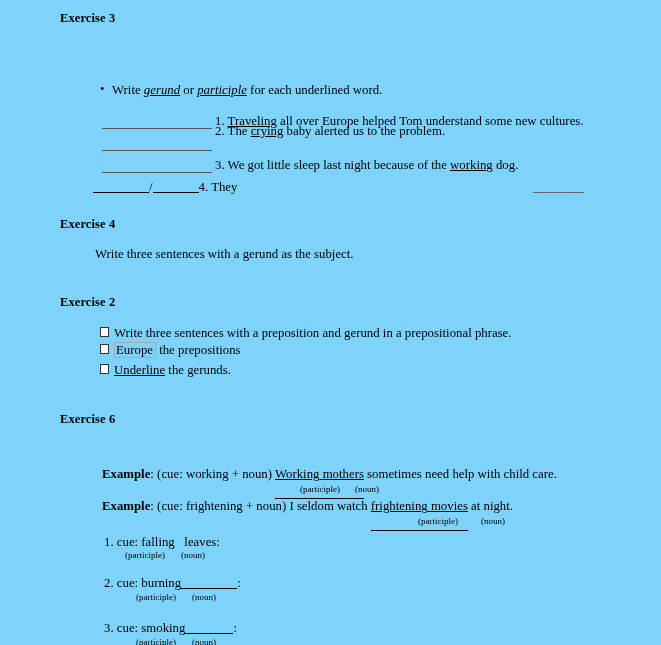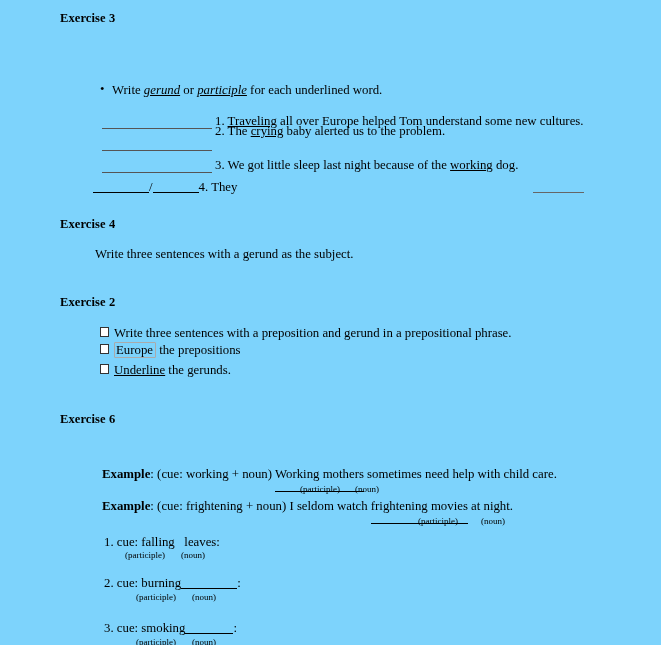--- a/index.html
+++ b/index.html
@@ -79,21 +79,22 @@
     height: 8px;
     border: 1px solid #333;
     vertical-align: 0px;
     margin-right: 5px;
     background: #fff;
   }
 
   
   .overline {
     border-bottom: 1px solid #000;
-    padding-bottom: 10px;
+    padding-bottom: 17px;
+    text-decoration: underline;
   }
   .bullet {
     position: absolute;
     font-size: 12.8px;
   }
 </style>
 </head>
 <body>
 
 <div class="page">

